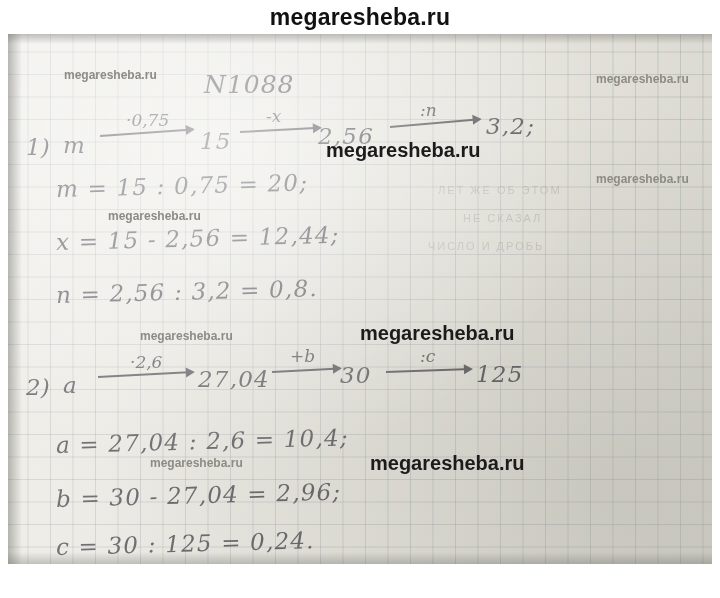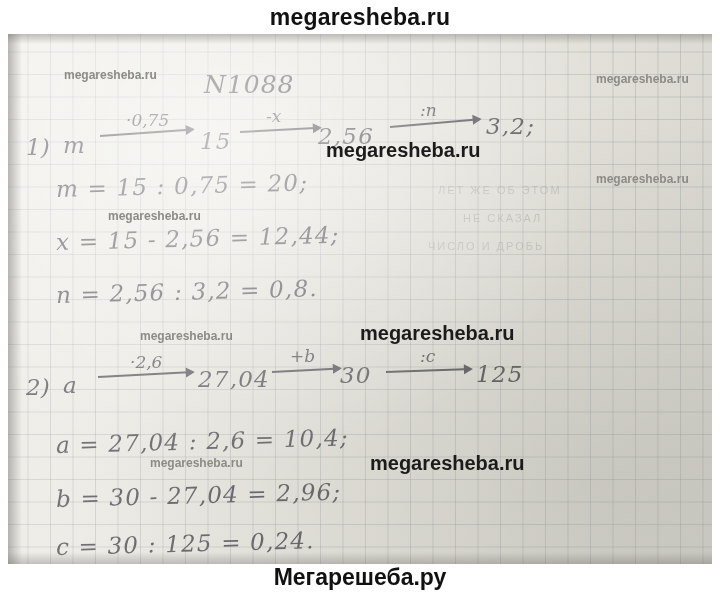--- a/index.html
+++ b/index.html
@@ -228,14 +228,13 @@
         <div class="wm big" style="left: 318px; top: 105px;">megaresheba.ru</div>
         <div class="wm" style="left: 588px; top: 138px;">megaresheba.ru</div>
         <div class="wm" style="left: 100px; top: 175px;">megaresheba.ru</div>
         <div class="wm" style="left: 132px; top: 295px;">megaresheba.ru</div>
         <div class="wm big" style="left: 352px; top: 288px;">megaresheba.ru</div>
         <div class="wm" style="left: 142px; top: 422px;">megaresheba.ru</div>
         <div class="wm big" style="left: 362px; top: 418px;">megaresheba.ru</div>
       </div>
   </div>
 
-  <div class="bottom-brand">Мегарешеба.ру</div>
 </div>
 
 </body></html>

